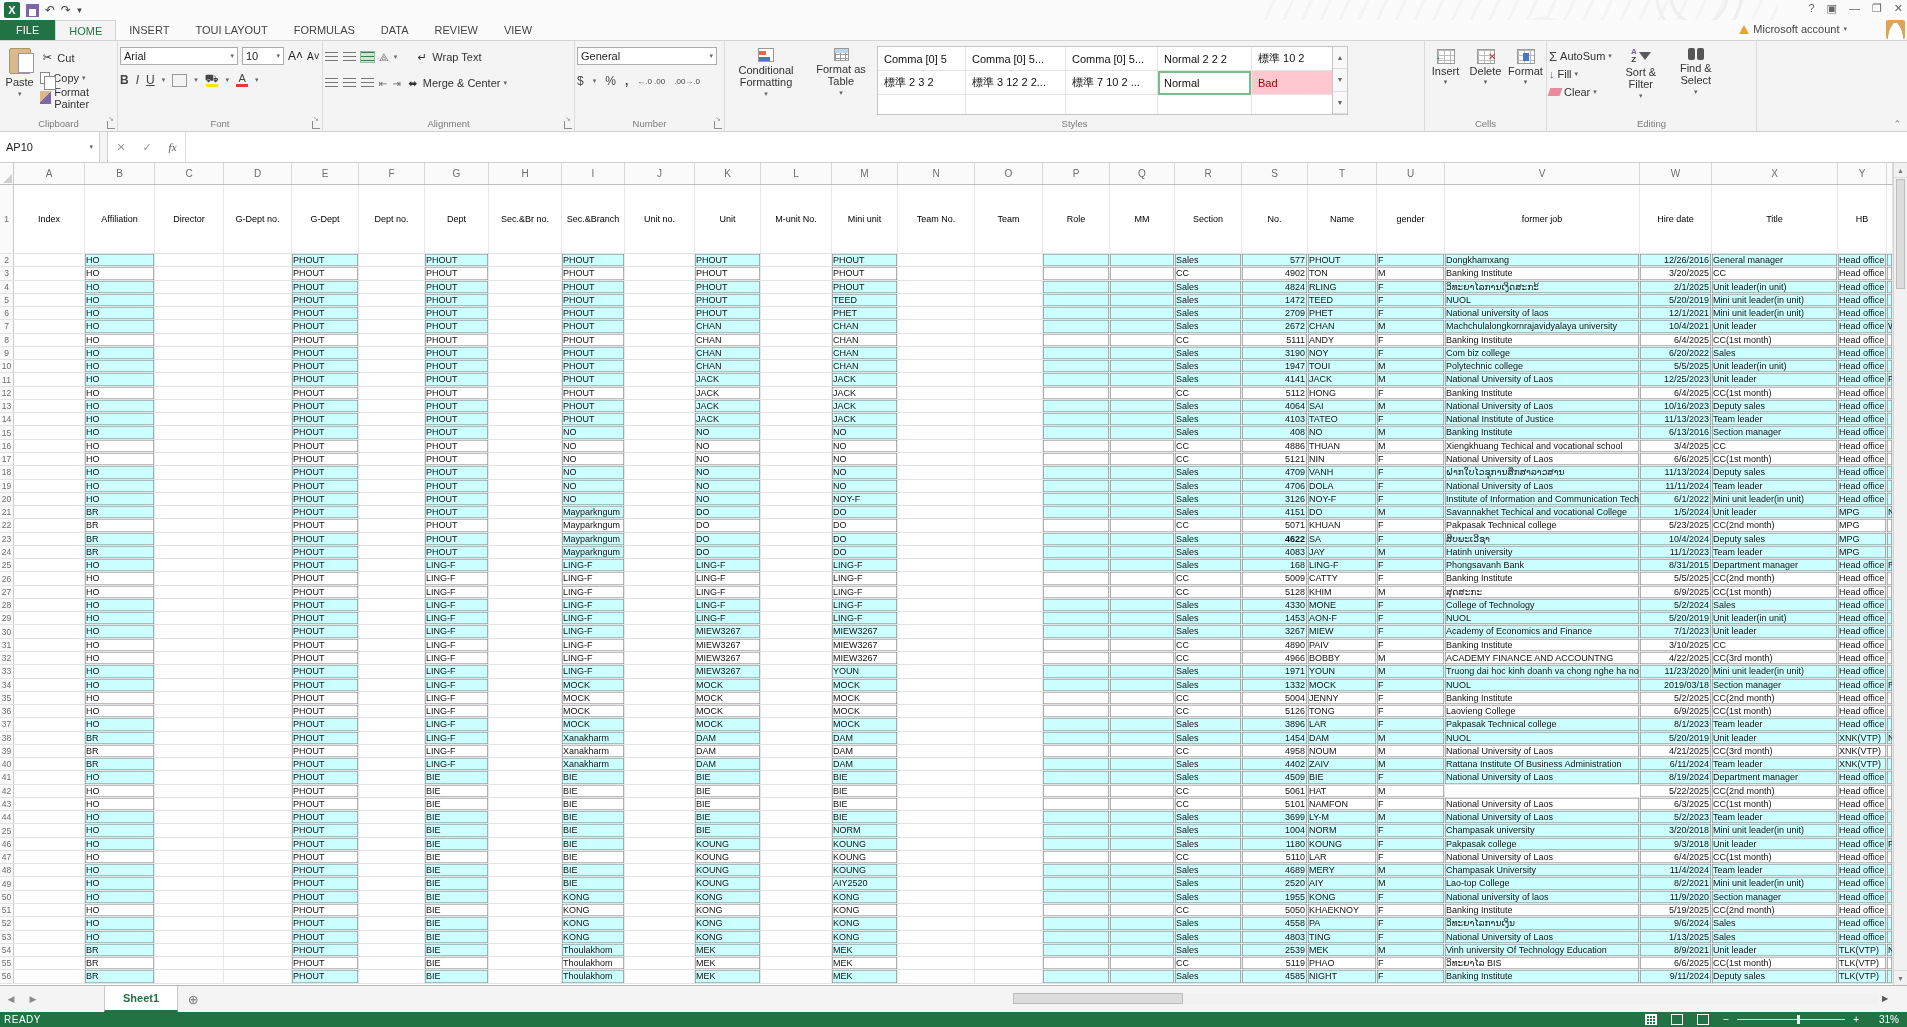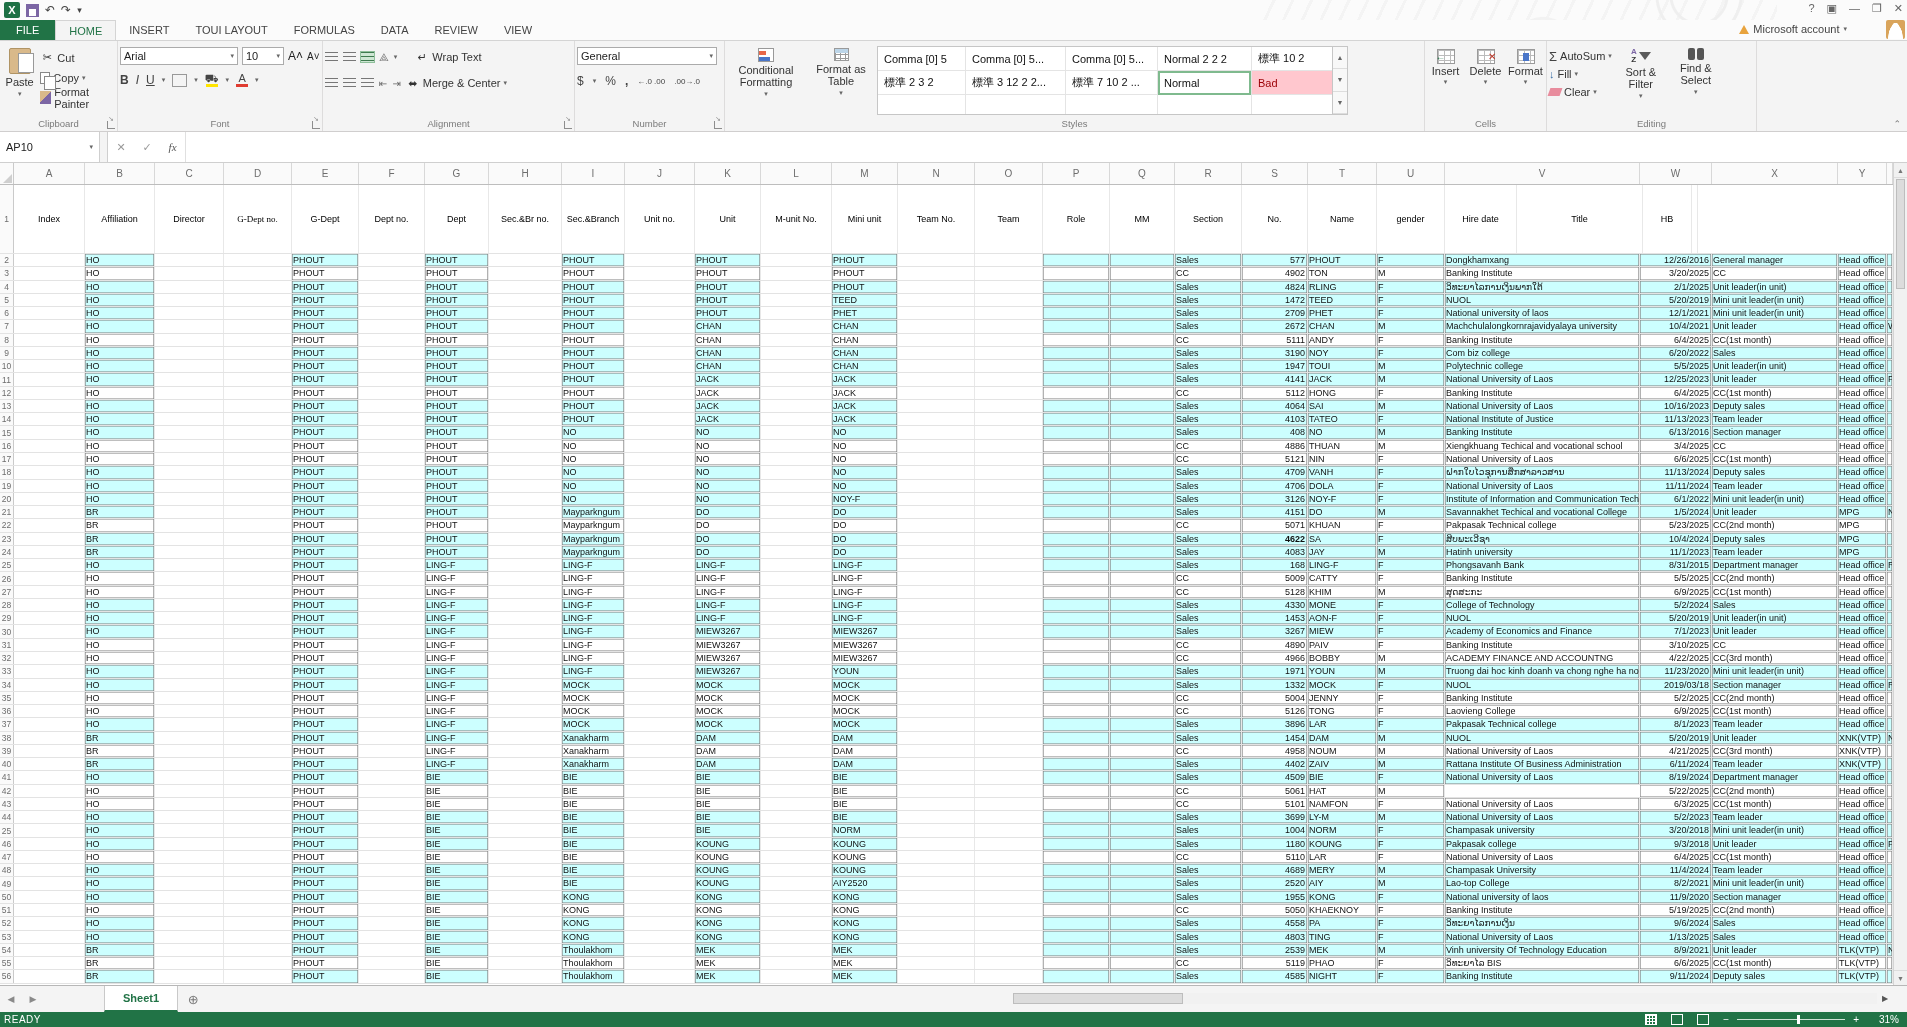--- a/index.html
+++ b/index.html
@@ -430,38 +430,39 @@
         <div class="colhdr" style="width: 49px;">Y</div>
         <div class="colhdr" style="width: 6px;"></div>
       </div>
   </div>
   <div id="sheetBody">
       <div class="row row1">
         <div class="rowhdr">1</div>
         <div class="cell" style="width: 71px;">Index</div>
         <div class="cell" style="width: 70px;">Affiliation</div>
         <div class="cell" style="width: 69px;">Director</div>
-        <div class="cell" style="width: 68px; font-family: Liberation Serif, serif;">G-Dept no.</div>
+        <div class="cell" style="width: 68px;">G-Dept no.</div>
         <div class="cell" style="width: 67px;">G-Dept</div>
         <div class="cell" style="width: 66px;">Dept no.</div>
         <div class="cell" style="width: 64px;">Dept</div>
         <div class="cell" style="width: 73px;">Sec.&amp;Br no.</div>
         <div class="cell" style="width: 63px;">Sec.&amp;Branch</div>
         <div class="cell" style="width: 70px;">Unit no.</div>
         <div class="cell" style="width: 66px;">Unit</div>
         <div class="cell" style="width: 71px;">M-unit No.</div>
         <div class="cell" style="width: 66px;">Mini unit</div>
         <div class="cell" style="width: 77px;">Team No.</div>
         <div class="cell" style="width: 68px;">Team</div>
         <div class="cell" style="width: 67px;">Role</div>
         <div class="cell" style="width: 65px;">MM</div>
         <div class="cell" style="width: 67px;">Section</div>
         <div class="cell" style="width: 66px;">No.</div>
         <div class="cell" style="width: 69px;">Name</div>
         <div class="cell" style="width: 68px;">gender</div>
+        <div class="cell" style="width: 195px;">former job</div>
         <div class="cell" style="width: 72px;">Hire date</div>
         <div class="cell" style="width: 126px;">Title</div>
         <div class="cell" style="width: 49px;">HB</div>
         <div class="cell" style="width: 6px;"></div>
       </div>
       <div class="row drow">
         <div class="rowhdr">2</div>
         <div class="cell" style="width: 71px;"></div>
         <div class="cell box cyan" style="width: 70px;">HO</div>
         <div class="cell" style="width: 69px;"></div>
@@ -534,21 +535,21 @@
         <div class="cell" style="width: 71px;"></div>
         <div class="cell box cyan" style="width: 66px;">PHOUT</div>
         <div class="cell" style="width: 77px;"></div>
         <div class="cell" style="width: 68px;"></div>
         <div class="cell box cyan" style="width: 67px;"></div>
         <div class="cell box cyan" style="width: 65px;"></div>
         <div class="cell box cyan" style="width: 67px;">Sales</div>
         <div class="cell box cyan ar" style="width: 66px;">4824</div>
         <div class="cell box cyan" style="width: 69px;">RLING</div>
         <div class="cell box cyan" style="width: 68px;">F</div>
-        <div class="cell box cyan" style="width: 195px;">ວິທະຍາໄລການເງິນພາກໃຕ້</div>
+        <div class="cell box cyan" style="width: 195px;">ວິທະຍາໄລການເງິດສະກະ້</div>
         <div class="cell box cyan ar" style="width: 72px;">2/1/2025</div>
         <div class="cell box cyan" style="width: 126px;">Unit leader(in unit)</div>
         <div class="cell box cyan" style="width: 49px;">Head office</div>
         <div class="cell box cyan" style="width: 6px;"></div>
       </div>
       <div class="row drow">
         <div class="rowhdr">5</div>
         <div class="cell" style="width: 71px;"></div>
         <div class="cell box cyan" style="width: 70px;">HO</div>
         <div class="cell" style="width: 69px;"></div>

